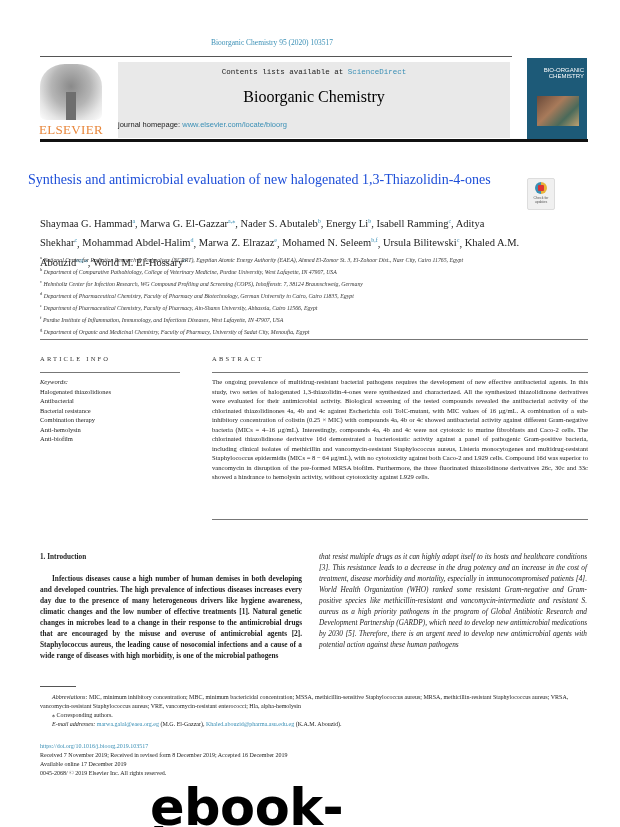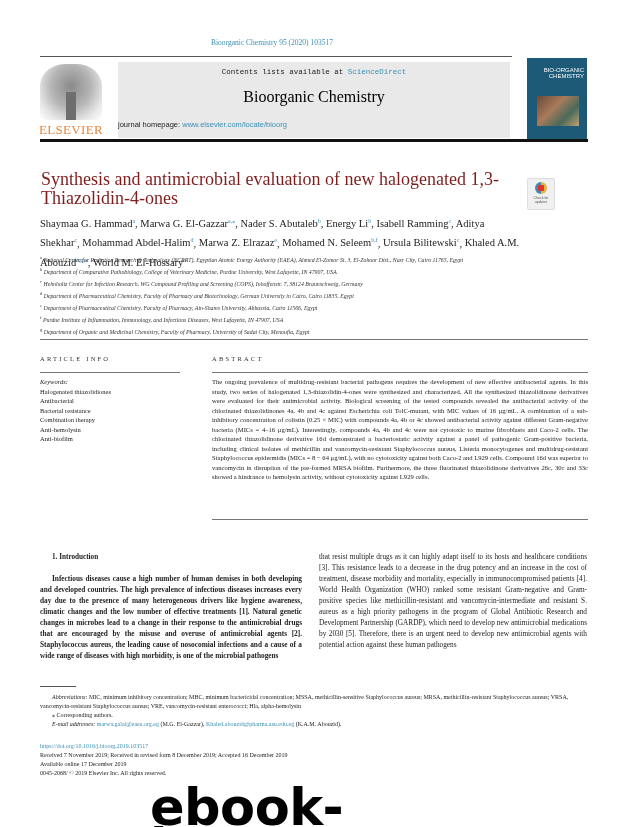--- a/index.html
+++ b/index.html
@@ -13,41 +13,41 @@
   .logo .trunk { position:absolute; left:26px; top:28px; width:10px; height:28px; background:#6e6e6e; }
   .logo .word { font-size:13px; color:#e8863a; text-align:center; letter-spacing:0.3px; margin-top:2px; }
   .banner { top:62px; left:118px; width:392px; height:76px; background:#e9e9e9; }
   .banner .c1 { position:absolute; top:6px; width:100%; text-align:center; font-size:7.5px; color:#222;font-family:Liberation Mono, monospace; }
   .banner .c2 { position:absolute; top:26px; width:100%; text-align:center; font-size:16px; color:#000000; }
   .banner .c3 { position:absolute; top:58px; width:100%; text-align:left; font-size:7.5px; font-family:"Liberation Sans","DejaVu Sans",sans-serif; color:#222; }
   .cover { top:58px; left:527px; width:60px; height:82px; background:#1d5a78; overflow:hidden; }
   .cover .ct { position:absolute; top:9px; left:4px; right:3px; font-family:"Liberation Sans","DejaVu Sans",sans-serif; font-size:6px; color:#fff; line-height:6px; text-align:right; }
   .cover .img { position:absolute; top:38px; left:10px; width:42px; height:30px; background:linear-gradient(135deg,#6a4a3a,#a87a5a 40%,#4a6a5a 70%,#c0a070); }
   .rule-thick { top:139px; left:40px; width:548px; height:3px; background:#111; }
-  .title { top:170px; left:41px; width:480px; font-size:18px; line-height:19px; color:#7f1d1d; }
+  .title { top:170px; left:28px; width:480px; font-size:14px; line-height:19px; color:#1d4ed8; }
   .crossmark { top:178px; left:527px; width:26px; height:30px; background:#f0f0f0; border:1px solid #ddd; border-radius:2px; }
   .crossmark .circ { width:12px; height:12px; border-radius:50%; margin:3px auto 0; background:conic-gradient(#e8b33a 0 50%, #3a8fb5 50% 100%); position:relative; }
   .crossmark .circ::after { content:""; position:absolute; left:3px; top:3px; width:6px; height:6px; background:#d33; border-radius:1px; }
   .crossmark .lbl { font-family:"Liberation Sans","DejaVu Sans",sans-serif; font-size:3.5px; text-align:center; color:#555; line-height:4px; margin-top:2px; }
   .authors { top:212px; left:40px; width:480px; font-size:10.5px; line-height:16px; color:#222; }
   .authors sup { font-size:6px; color:#3a8fb5; }
   .affils { top:253px; left:40px; width:500px; font-size:5.8px; font-style:italic; line-height:9px; color:#333; }
   .affils sup { font-style:normal; font-size:4.5px; }
   .rule-aff { top:339px; left:40px; width:548px; height:1px; background:#777; }
   .info-h { top:355px; left:40px; font-size:6.5px; letter-spacing:2.2px; color:#333; }
   .abs-h { top:355px; left:212px; font-size:6.5px; letter-spacing:2.2px; color:#333; }
   .rule-info { top:372px; left:40px; width:140px; height:1px; background:#777; }
   .rule-abs { top:372px; left:212px; width:376px; height:1px; background:#777; }
   .keywords { top:377px; left:40px; width:160px; font-size:6.5px; line-height:9.5px; color:#222; }
   .keywords .kh { font-style:italic; }
   .abstract { top:377px; left:212px; width:376px; font-size:6.6px; line-height:9.5px; color:#222; text-align:justify; }
   .rule-abs-end { top:519px; left:212px; width:376px; height:1px; background:#777; }
-  .sec-h { top:553px; left:40px; font-size:7.2px; font-weight:bold; color:#222;margin-left:12px; }
+  .sec-h { top:553px; left:40px; font-size:7.2px; font-weight:bold; color:#222; }
   .col-left { top:573px; left:40px; width:262px; font-size:7.3px; line-height:11px; text-align:justify; color:#222;font-weight:bold; }
-  .col-right { top:551px; left:319px; width:268px; font-size:7.3px; line-height:11px; text-align:justify; color:#222; }
+  .col-right { top:551px; left:319px; width:268px; font-size:7.3px; line-height:11px; text-align:justify; color:#222;font-style:italic; }
   .indent { text-indent:12px; }
   .fn-rule { top:686px; left:40px; width:36px; height:1px; background:#555; }
   .footnotes { top:693px; left:40px; width:548px; font-size:6px; line-height:9px; color:#222; }
   .footnotes p { margin:0; }
   .pubinfo { top:742px; left:40px; width:548px; font-size:6px; line-height:9px; color:#222; }
   .pubinfo p { margin:0; }
   .watermark { top:788px; left:150px; font-family:"DejaVu Sans","Liberation Sans",sans-serif; font-weight:bold; font-size:51px; line-height:40px; color:#000; letter-spacing:-0.5px; }
   i, .it { font-style:italic; }
 </style>
 </head>

